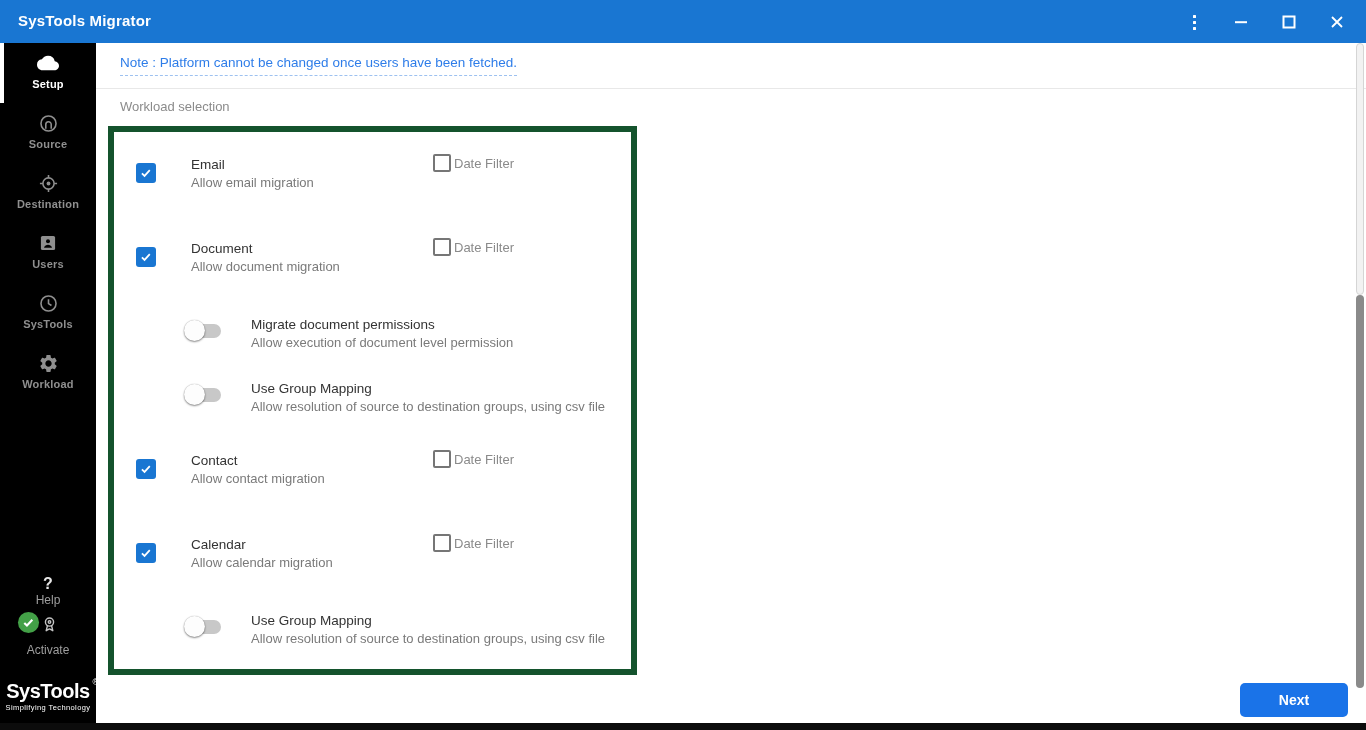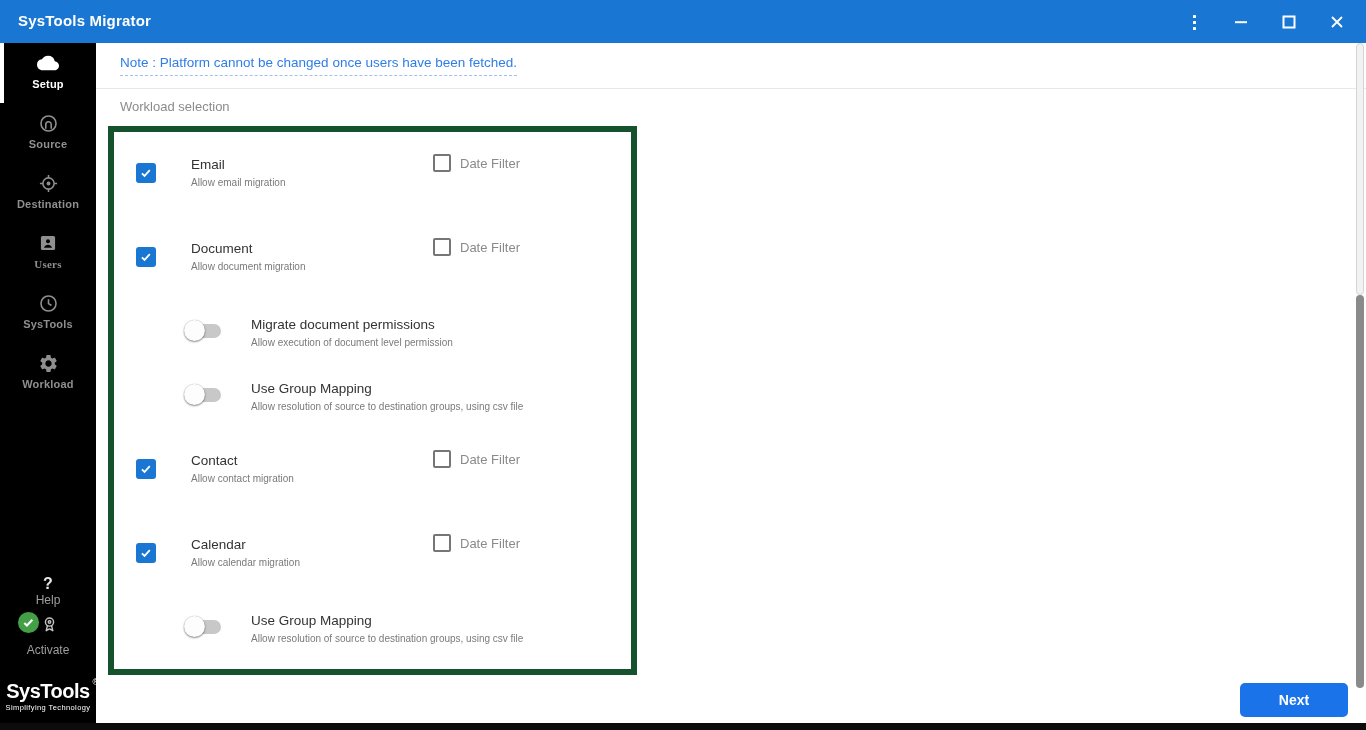--- a/index.html
+++ b/index.html
@@ -32,22 +32,22 @@
   .content { position:absolute; left:96px; top:43px; width:1270px; height:680px; background:#ffffff; }
   .note { position:absolute; left:24px; top:12px; font-size:13.5px; color:#2e7de9; display:inline-block; padding-bottom:5px; border-bottom:1px dashed #9dc1f0; }
   .divider { position:absolute; left:0; top:45px; width:1270px; height:1px; background:#e8e8e8; }
   .section-label { position:absolute; left:24px; top:56px; font-size:13px; color:#8b8b8b; }
   .workload-box { position:absolute; left:12px; top:83px; width:529px; height:549px; border:6px solid #14532d; background:#ffffff; }
   .wrow { position:absolute; left:0; width:527px; height:44px; }
   .cb-checked { position:absolute; left:22px; width:20px; height:20px; background:#1976d2; border-radius:3px; display:flex; align-items:center; justify-content:center; cursor:pointer; }
   .cb-empty { width:18px; height:18px; border:2px solid #767676; border-radius:2px; background:#fff; cursor:pointer; flex:0 0 auto; }
   .wtext { position:absolute; left:77px; top:0; }
   .wtitle { font-size:13.5px; color:#333333; line-height:16px; }
-  .wsub { font-size:10px; color:#7a7a7a; line-height:16px; margin-top:2px;text-align:right; }
-  .datefilter { position:absolute; left:319px; top:-3px; display:flex; gap:9px; align-items:flex-start; }
+  .wsub { font-size:13px; color:#7a7a7a; line-height:16px; margin-top:2px;text-align:right; }
+  .datefilter { position:absolute; left:319px; top:-3px; display:flex; gap:3px; align-items:flex-start; }
   .dlabel { font-size:13px; color:#8a8a8a; margin-top:2px; }
   .trow { position:absolute; left:0; width:527px; height:44px; }
   .toggle { position:absolute; left:70px; top:3px; width:41px; height:22px; cursor:pointer; }
   .toggle .track { position:absolute; left:4px; top:4px; width:33px; height:14px; border-radius:7px; background:#c8c8c8; }
   .toggle .knob { position:absolute; left:0; top:0; width:21px; height:21px; border-radius:50%; background:#fdfdfd; box-shadow:0 1px 2px rgba(0,0,0,.45), 0 0 1px rgba(0,0,0,.3); }
   .ttext { position:absolute; left:137px; top:0; }
   .next-btn { position:absolute; left:1240px; top:683px; width:108px; height:34px; background:#1a73e8; border:none; border-radius:5px; color:#ffffff; font-size:14px; font-weight:700; font-family:"Liberation Sans",sans-serif; cursor:pointer; }
   
   .scrollbar { position:absolute; left:1356px; top:43px; width:9px; height:680px; }
   .sb-thumb { position:absolute; left:0; top:0; width:8px; height:252px; background:#f2f2f2; border:1px solid #d5d5d5; border-radius:4px; cursor:pointer; }
@@ -112,21 +112,21 @@
       <span class="ic">
         <svg width="21" height="21" viewBox="0 0 24 24" fill="none" stroke="#8f8f8f" stroke-width="1.8">
           <circle cx="12" cy="12" r="6.4"></circle>
           <circle cx="12" cy="12" r="2.2" fill="#8f8f8f" stroke="none"></circle>
           <path d="M12 2.2v3.4 M12 18.4v3.4 M2.2 12h3.4 M18.4 12h3.4"></path>
         </svg>
       </span>
       <span class="lbl">Destination</span>
     </div>
 
-    <div class="side-item" style="top:180px;font-family:Liberation Serif, serif;">
+    <div class="side-item" style="top:180px;">
       <span class="ic">
         <svg width="20" height="20" viewBox="0 0 24 24">
           <rect x="3.5" y="3.5" width="17" height="17" rx="2" fill="#8f8f8f"></rect>
           <circle cx="12" cy="10" r="2.4" fill="#000000"></circle>
           <path d="M7.2 17.6c.8-2.3 2.8-3.4 4.8-3.4s4 1.1 4.8 3.4z" fill="#000000"></path>
         </svg>
       </span>
       <span class="lbl">Users</span>
     </div>
 

